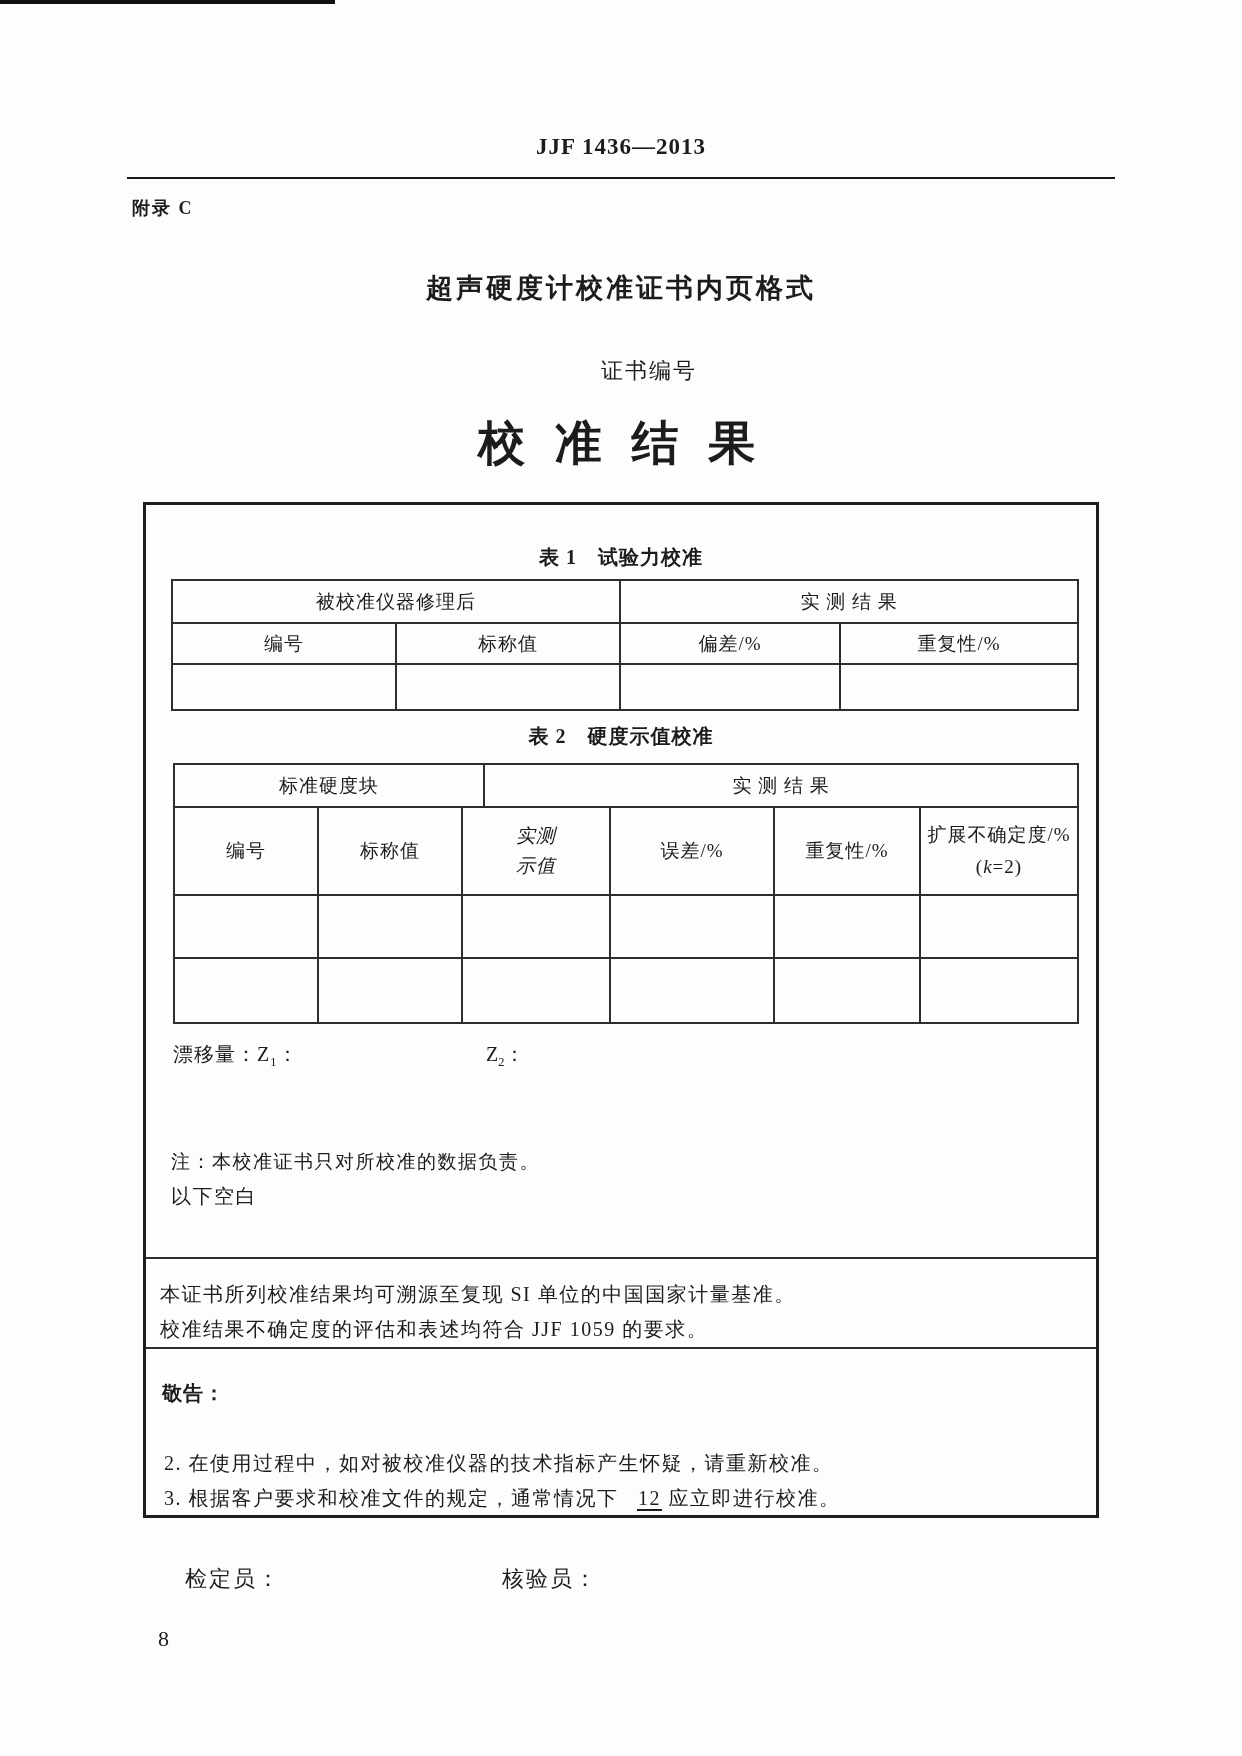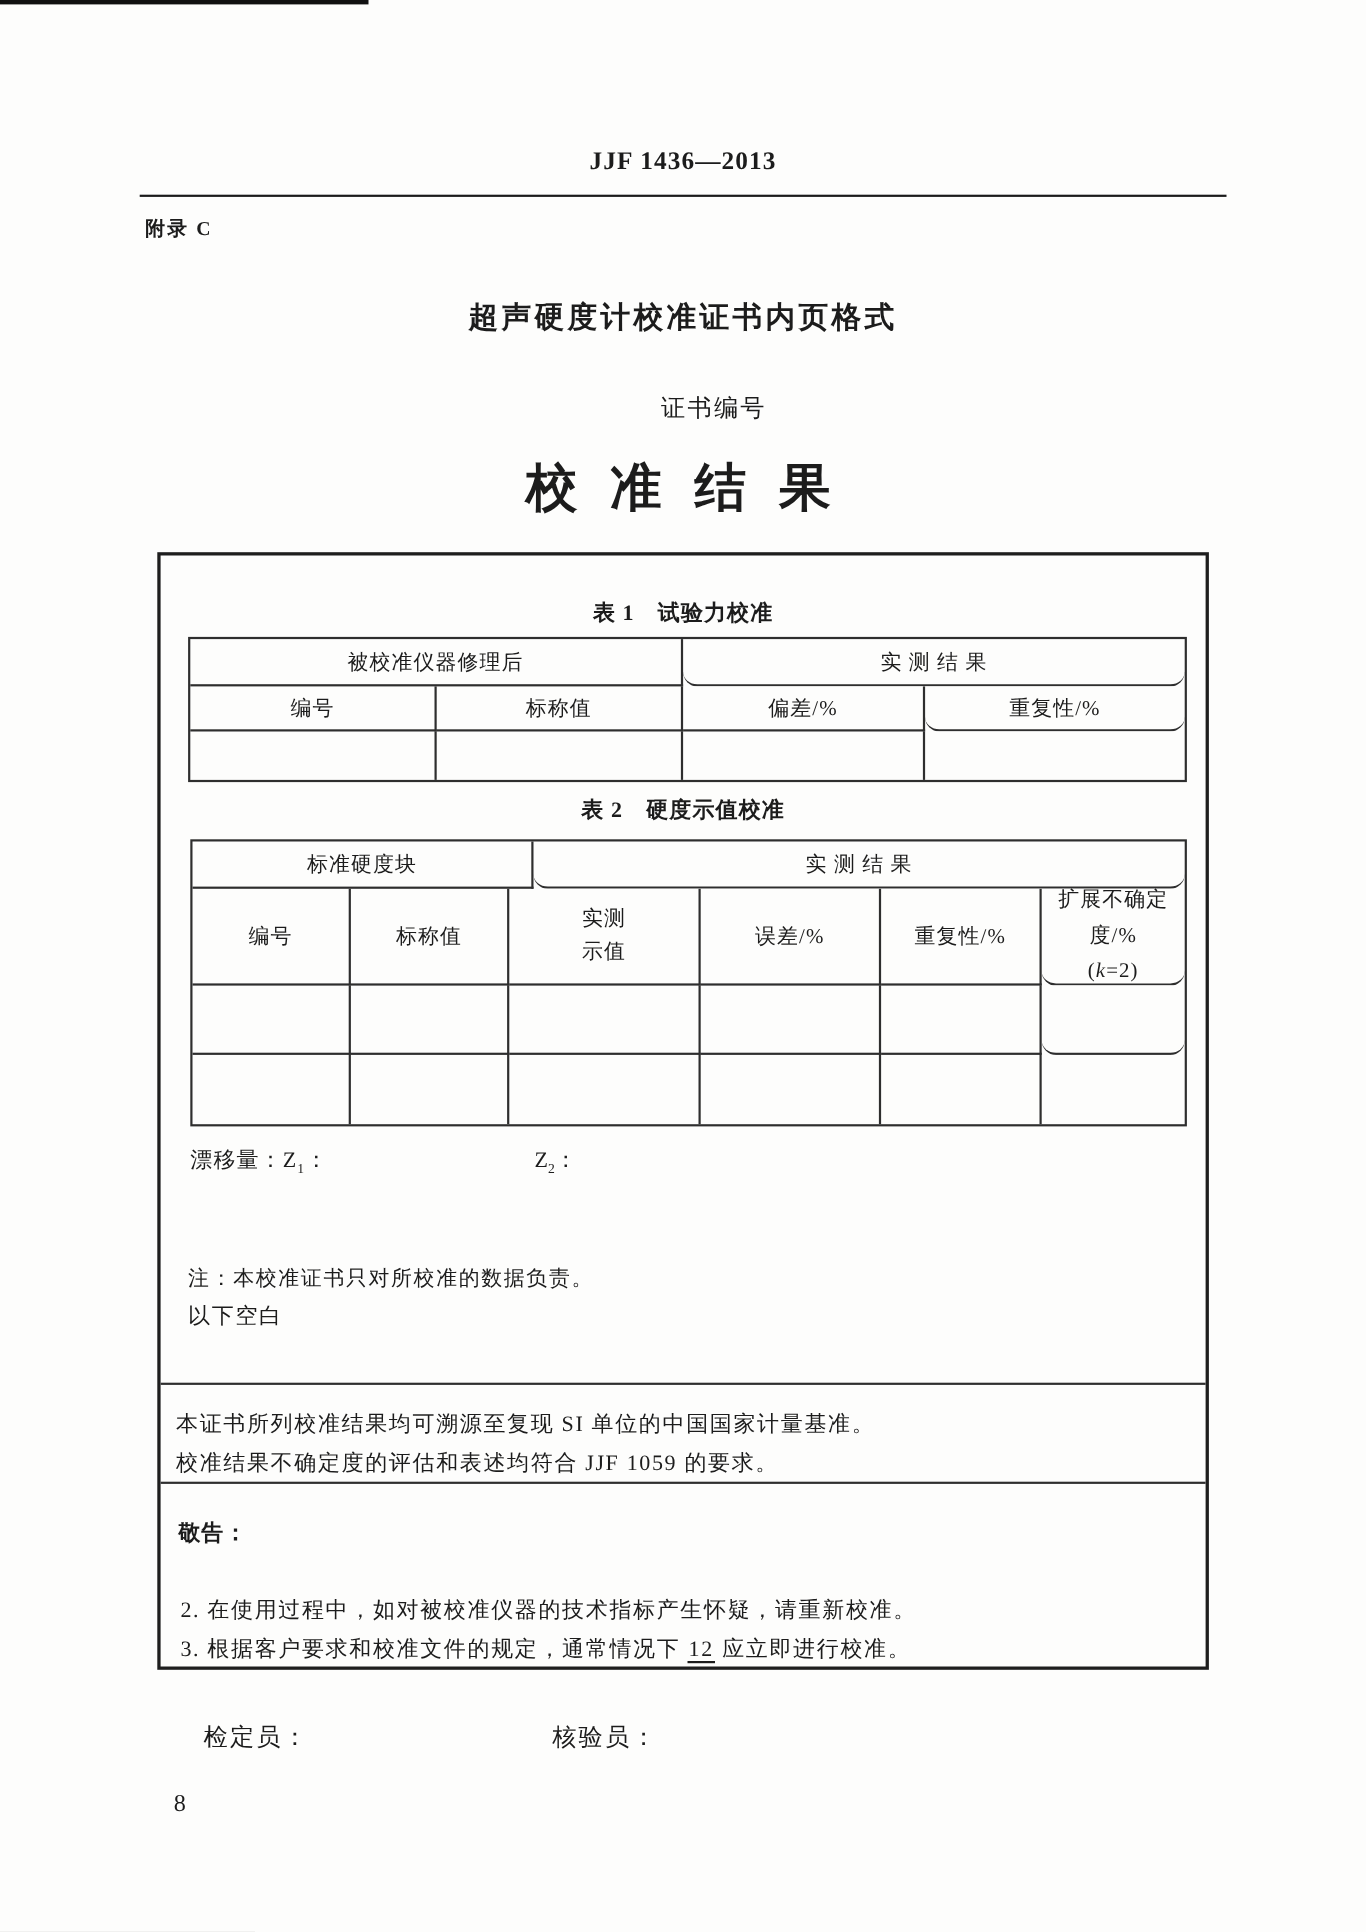--- a/index.html
+++ b/index.html
@@ -51,30 +51,30 @@
   .t-cell.last{border-right:none;}
   .t-row.rule .t-cell{border-bottom:2px solid var(--bd);}
 
   
   .table1{left:25px;top:74px;width:908px;}
   .table1 .r1{height:43px;}
   .table1 .r2{height:41px;}
   .table1 .r3{height:44px;}
   .t1g{width:448px;}
   .c1{width:224px;}.c2{width:224px;}.c3{width:220px;}
-  .cf{flex:1;border-radius:13px;}
+  .cf{flex:1;}
 
   
   .table2{left:27px;top:258px;width:906px;}
   .table2 .ra{height:43px;}
   .table2 .rb{height:88px;}
   .table2 .rc{height:63px;}
   .table2 .rd{height:63px;}
   .t2g{width:310px;}
-  .d1{width:144px;}.d2{width:144px;}.d3{width:174px;}.d4{width:164px;}.d5{width:146px;}
+  .d1{width:144px;}.d2{width:144px;}.d3{width:148px;font-style:italic;}.d4{width:164px;}.d5{width:146px;}
   .two-line{line-height:30px;}
   .unc{line-height:32px;}
   .italic-k{font-style:italic;}
 
   .drift-line{top:536px;left:27px;font-size:20px;letter-spacing:1px;}
   .drift-z2{top:536px;left:340px;font-size:20px;}
   sub{font-size:0.62em;}
 
   .note-line{top:644px;left:25px;font-size:19px;letter-spacing:1.5px;}
   .blank-below{top:678px;left:25px;font-size:20px;letter-spacing:1.5px;}
@@ -85,21 +85,21 @@
 
   .stmt{left:14px;font-size:20px;letter-spacing:1.5px;}
   .stmt1{top:776px;}
   .stmt2{top:811px;}
 
   .notice-title{top:875px;left:16px;font-size:20px;font-weight:bold;letter-spacing:1px;}
   .notice-item{left:18px;font-size:20px;letter-spacing:1.5px;}
   .ni1{top:910px;}
   .ni2{top:945px;}
   .ni3{top:980px;}
-  .u12{border-bottom:2px solid var(--ink);padding:0 1px;}
+  .u12{border-bottom:2px solid var(--ink);padding:0 1px;margin-left:12px;}
 
   .sig{top:1564px;font-size:22px;letter-spacing:2px;}
   .sig-examiner{left:185px;}
   .sig-checker{left:502px;}
   .pageno{top:1626px;left:158px;font-size:22px;}
 </style>
 </head>
 <body>
 
 <div class="page">

